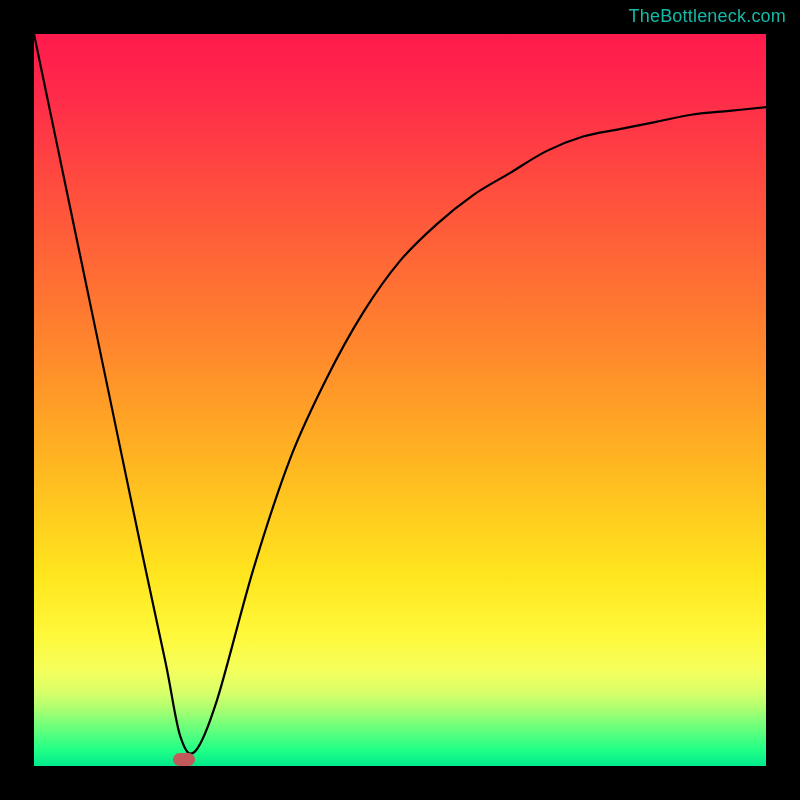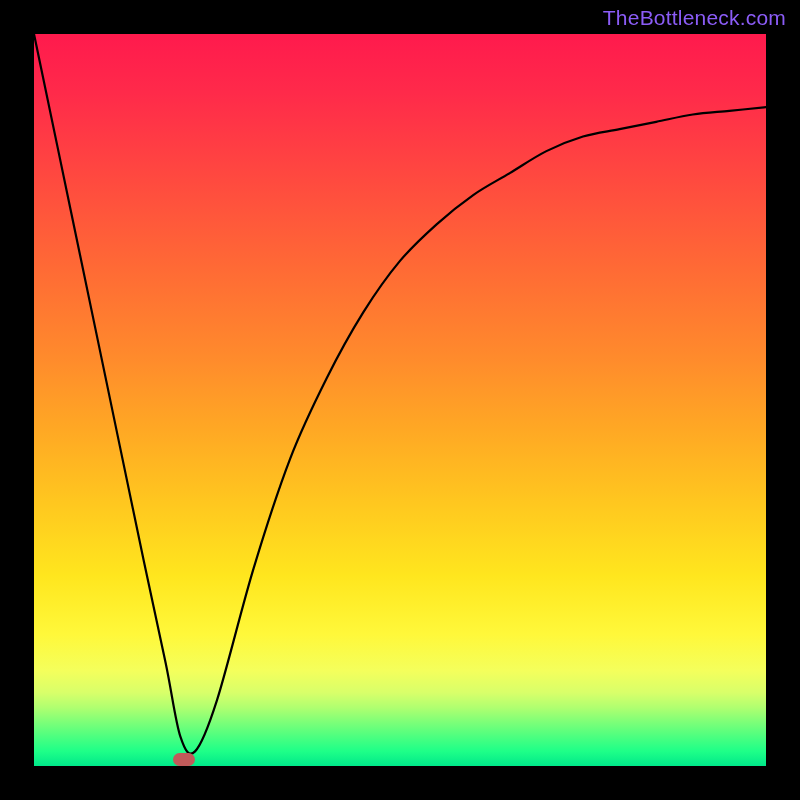--- a/index.html
+++ b/index.html
@@ -49,22 +49,22 @@
     left: 0;
     top: 0;
     width: 732px;
     height: 732px;
     pointer-events: none;
   }
   .watermark {
     position: absolute;
     top: 6px;
     right: 14px;
-    color: #8b5cf6;
-    font-size: 21px;
+    color: #14b8a6;
+    font-size: 18px;
     font-weight: 500;
     letter-spacing: 0.2px;
     user-select: none;
   }
   .marker {
     position: absolute;
     width: 22px;
     height: 13px;
     background: #c15a5a;
     border-radius: 7px;

